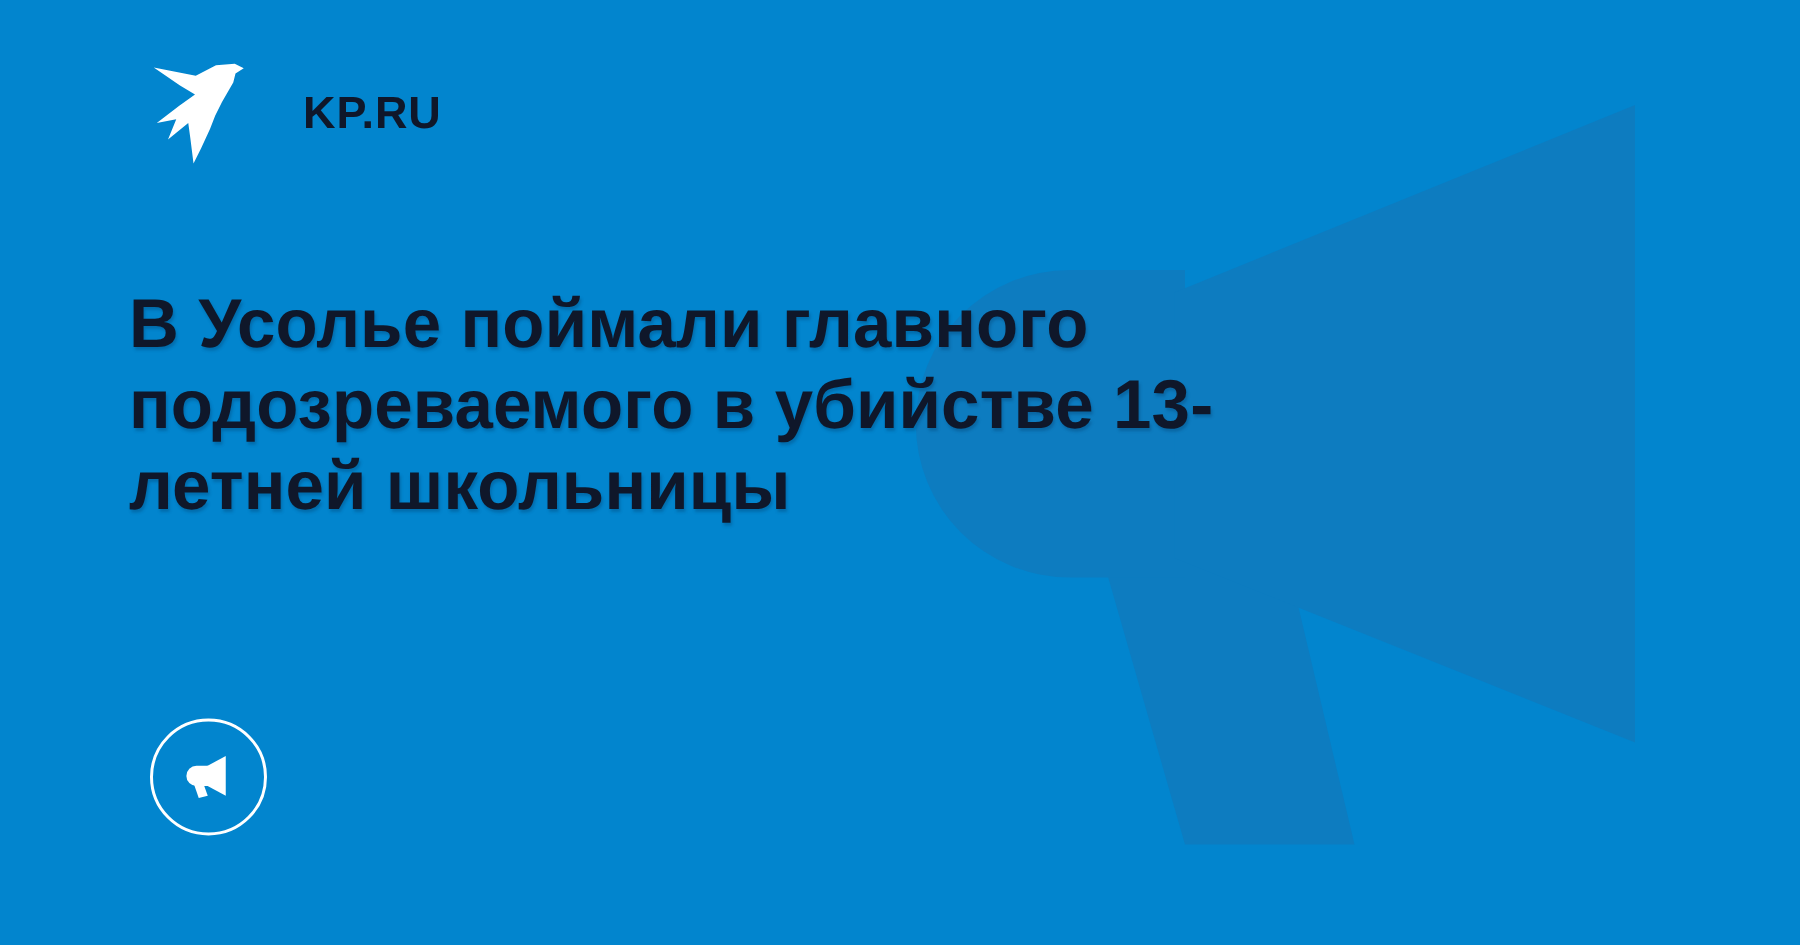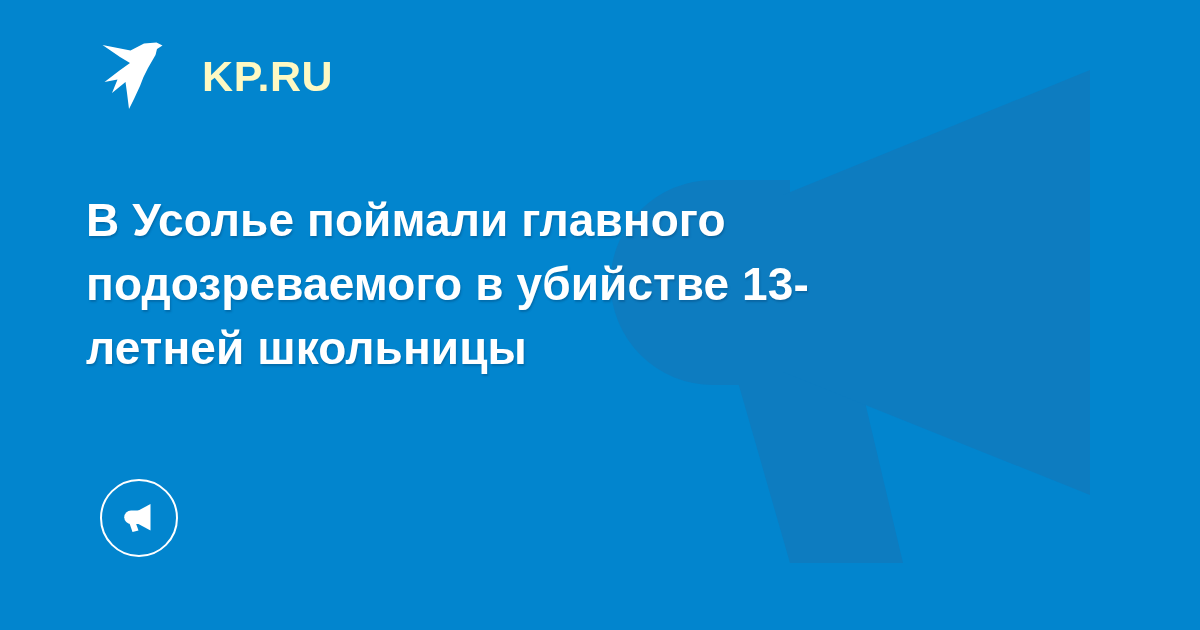--- a/index.html
+++ b/index.html
@@ -41,40 +41,40 @@
     gap: 28px;
     height: 72px;
   }
   .brand-bird {
     width: 74px;
     height: 70px;
     display: block;
     flex: 0 0 auto;
   }
   .brand-name {
-    color: #fef9c3;
-    font-size: 43px;
+    color: #0f172a;
+    font-size: 30px;
     font-weight: 700;
     letter-spacing: 0.6px;
     line-height: 1;
     white-space: nowrap;
     font-family: "Liberation Sans", "DejaVu Sans", sans-serif;
   }
 
   
   .headline {
     position: absolute;
     left: 86px;
     top: 188px;
     width: 880px;
     margin: 0;
-    color: #ffffff;
+    color: #0f172a;
     font-size: 46px;
     font-weight: 700;
-    line-height: 64px;
+    line-height: 54px;
     letter-spacing: 0.1px;
     text-shadow: 1px 2px 2px rgba(0, 54, 95, 0.30);
     font-family: "Liberation Sans", "DejaVu Sans", sans-serif;
   }
 
   
   .badge {
     position: absolute;
     left: 100px;
     top: 479px;

